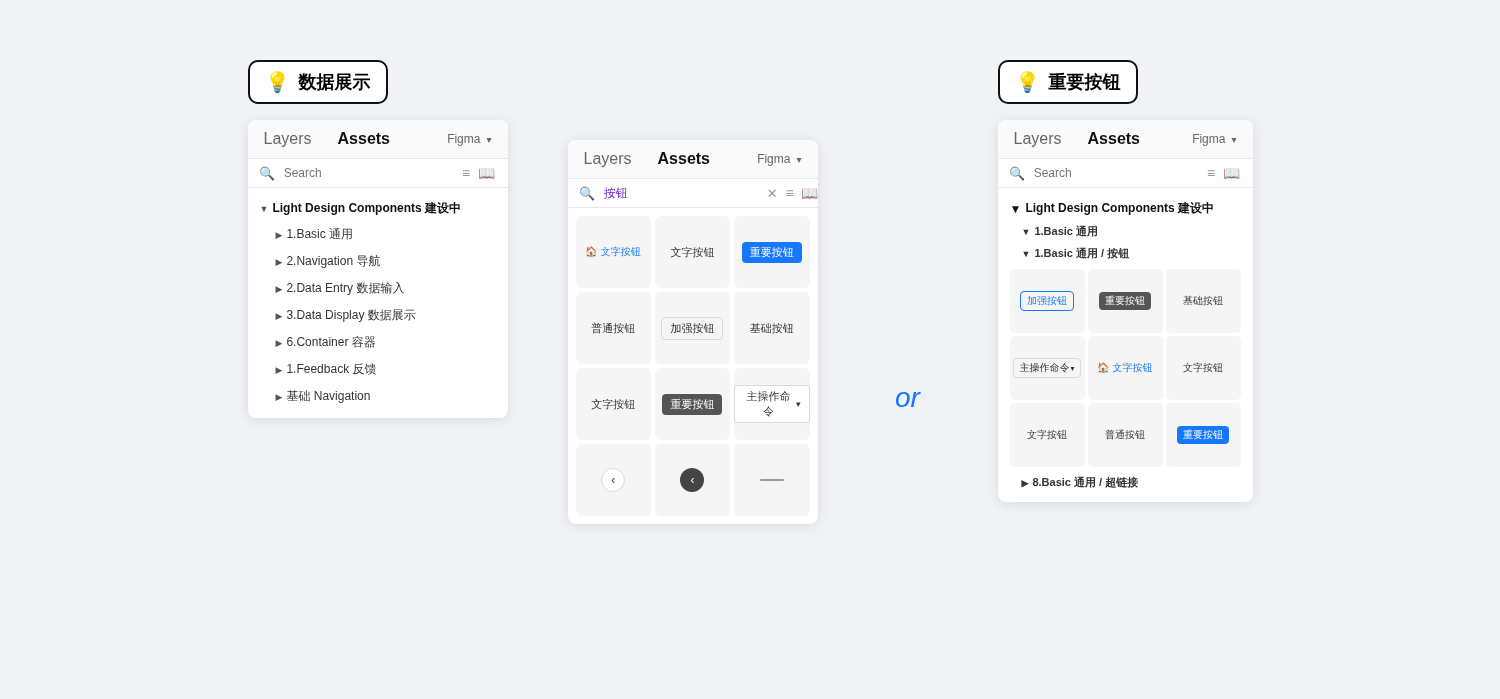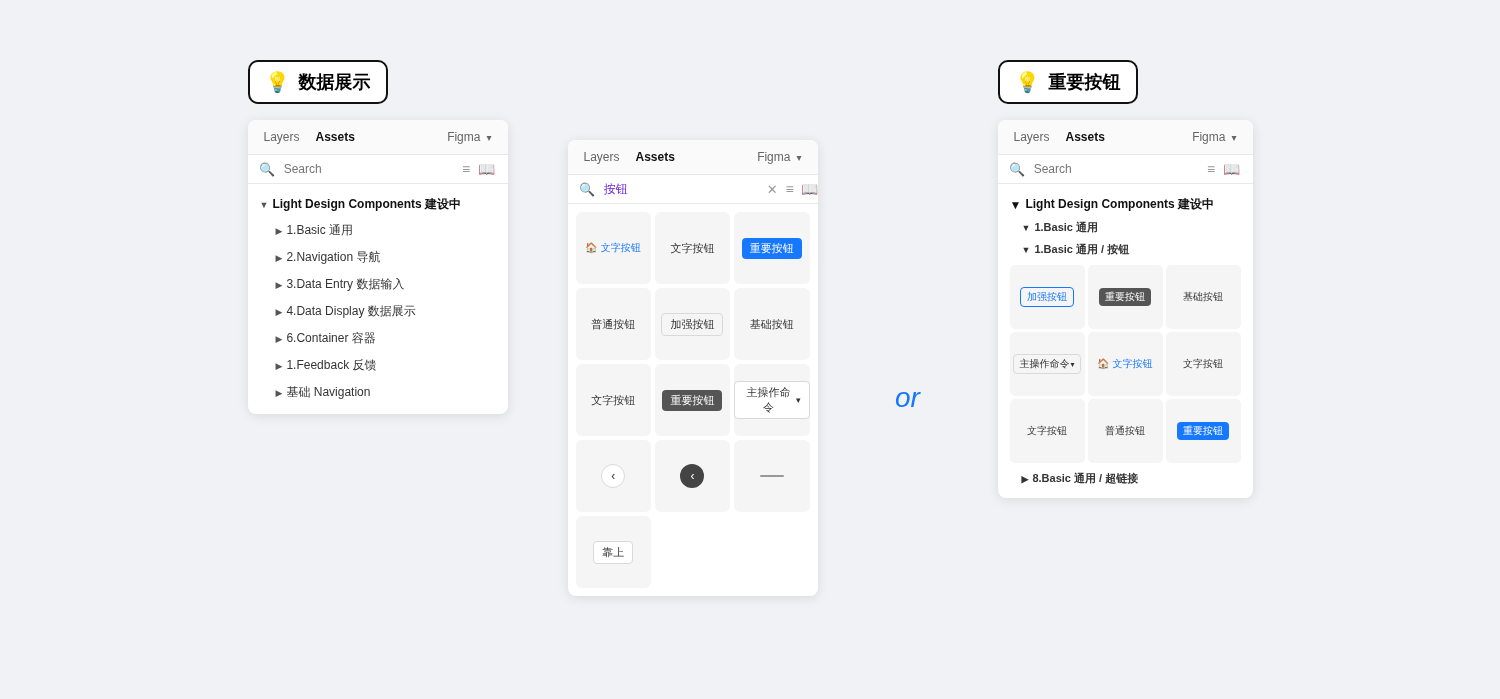--- a/index.html
+++ b/index.html
@@ -58,22 +58,22 @@
     .panel-header {
       display: flex;
       align-items: center;
       justify-content: space-between;
       padding: 10px 16px;
       border-bottom: 1px solid #e8e8e8;
       background: #fafafa;
     }
     .panel-header-left {
       display: flex;
-      gap: 16px;
-      font-size: 12px;
+      gap: 26px;
+      font-size: 16px;
       color: #666;
     }
     .panel-header-left .active {
       font-weight: 600;
       color: #111;
     }
     .panel-header-right {
       display: flex;
       align-items: center;
       gap: 6px;
@@ -329,25 +329,25 @@
         <div class="tree-item">
           <span class="arrow">▶</span>
           <span>1.Basic 通用</span>
         </div>
         <div class="tree-item">
           <span class="arrow">▶</span>
           <span>2.Navigation 导航</span>
         </div>
         <div class="tree-item">
           <span class="arrow">▶</span>
-          <span>3.Data Entry 数据输入</span>
-        </div>
-        <div class="tree-item">
-          <span class="arrow">▶</span>
-          <span>4.Data Display 数据展示</span>
+          <span>2.Data Entry 数据输入</span>
+        </div>
+        <div class="tree-item">
+          <span class="arrow">▶</span>
+          <span>3.Data Display 数据展示</span>
         </div>
         <div class="tree-item">
           <span class="arrow">▶</span>
           <span>6.Container 容器</span>
         </div>
         <div class="tree-item">
           <span class="arrow">▶</span>
           <span>1.Feedback 反馈</span>
         </div>
         <div class="tree-item">
@@ -419,23 +419,20 @@
         <div class="grid-cell">
           <div class="btn-circle">‹</div>
         </div>
         <div class="grid-cell">
           <div class="btn-circle-dark">‹</div>
         </div>
         <div class="grid-cell">
           <div class="btn-dash"></div>
         </div>
 
-        <div class="grid-cell" style="grid-column: 1;">
-          <button class="btn-top">靠上</button>
-        </div>
       </div>
     </div>
   </div>
 
   <div class="or-divider">
     <span class="or-text">or</span>
   </div>
 
   <div class="section">
     <div class="label-bubble">

